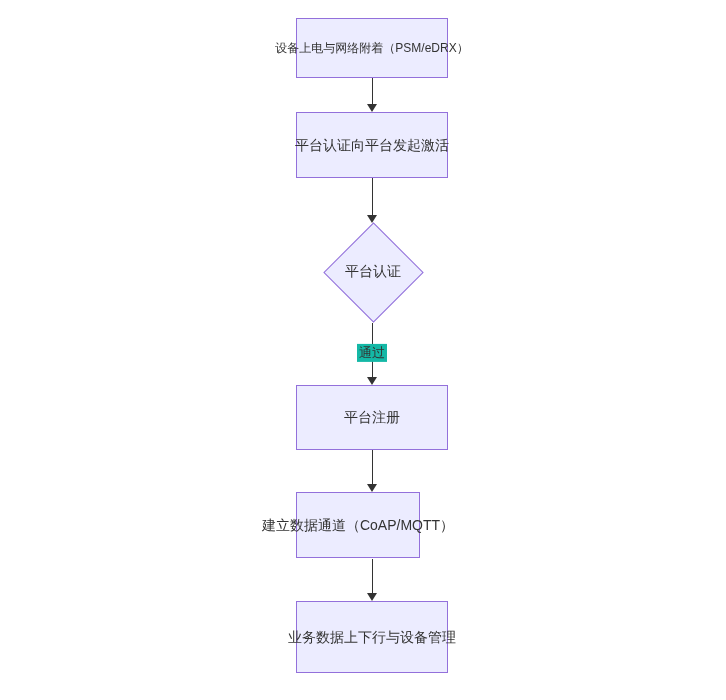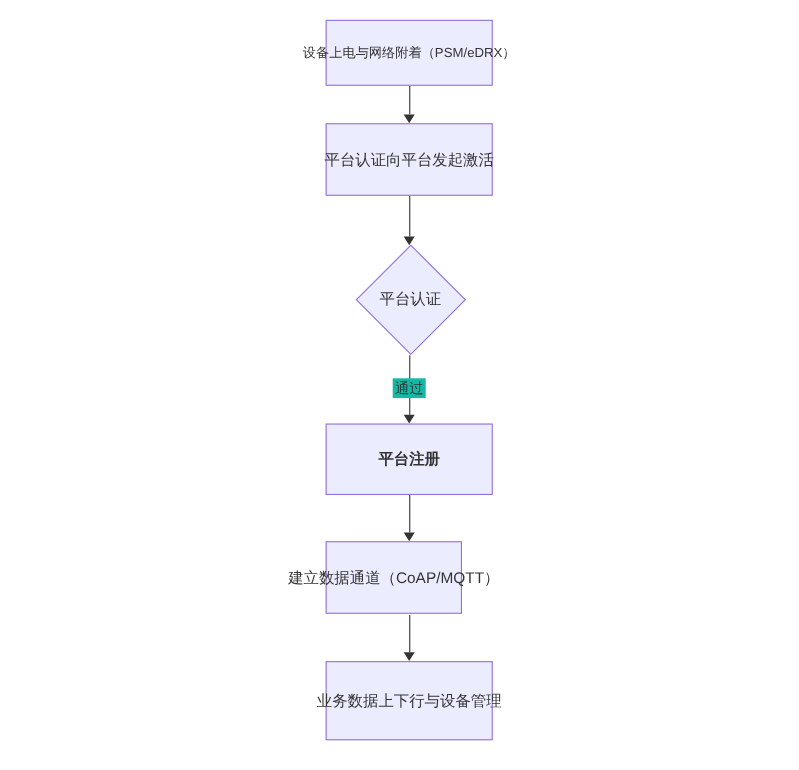--- a/index.html
+++ b/index.html
@@ -107,21 +107,21 @@
   <div class="node" style="left:296px; top:112px; width:152px; height:66px;">
     <span class="node-line">平台认证</span>
     <span class="node-line">向平台发起激活</span>
   </div>
 
   <div class="diamond-wrap" style="left:322px; top:221px; width:102px; height:102px;">
     <div class="diamond-shape"></div>
     <span class="diamond-label">平台认证</span>
   </div>
 
-  <div class="node" style="left:296px; top:385px; width:152px; height:65px;font-weight:bold;">
+  <div class="node" style="left:296px; top:385px; width:152px; height:65px;">
     <span class="node-line">平台注册</span>
   </div>
 
   <div class="node" style="left:296px; top:492px; width:124px; height:66px;">
     <span class="node-line">建立数据通道</span>
     <span class="node-line">（CoAP/MQTT）</span>
   </div>
 
   <div class="node" style="left:296px; top:601px; width:152px; height:72px;">
     <span class="node-line">业务数据上下行</span>

